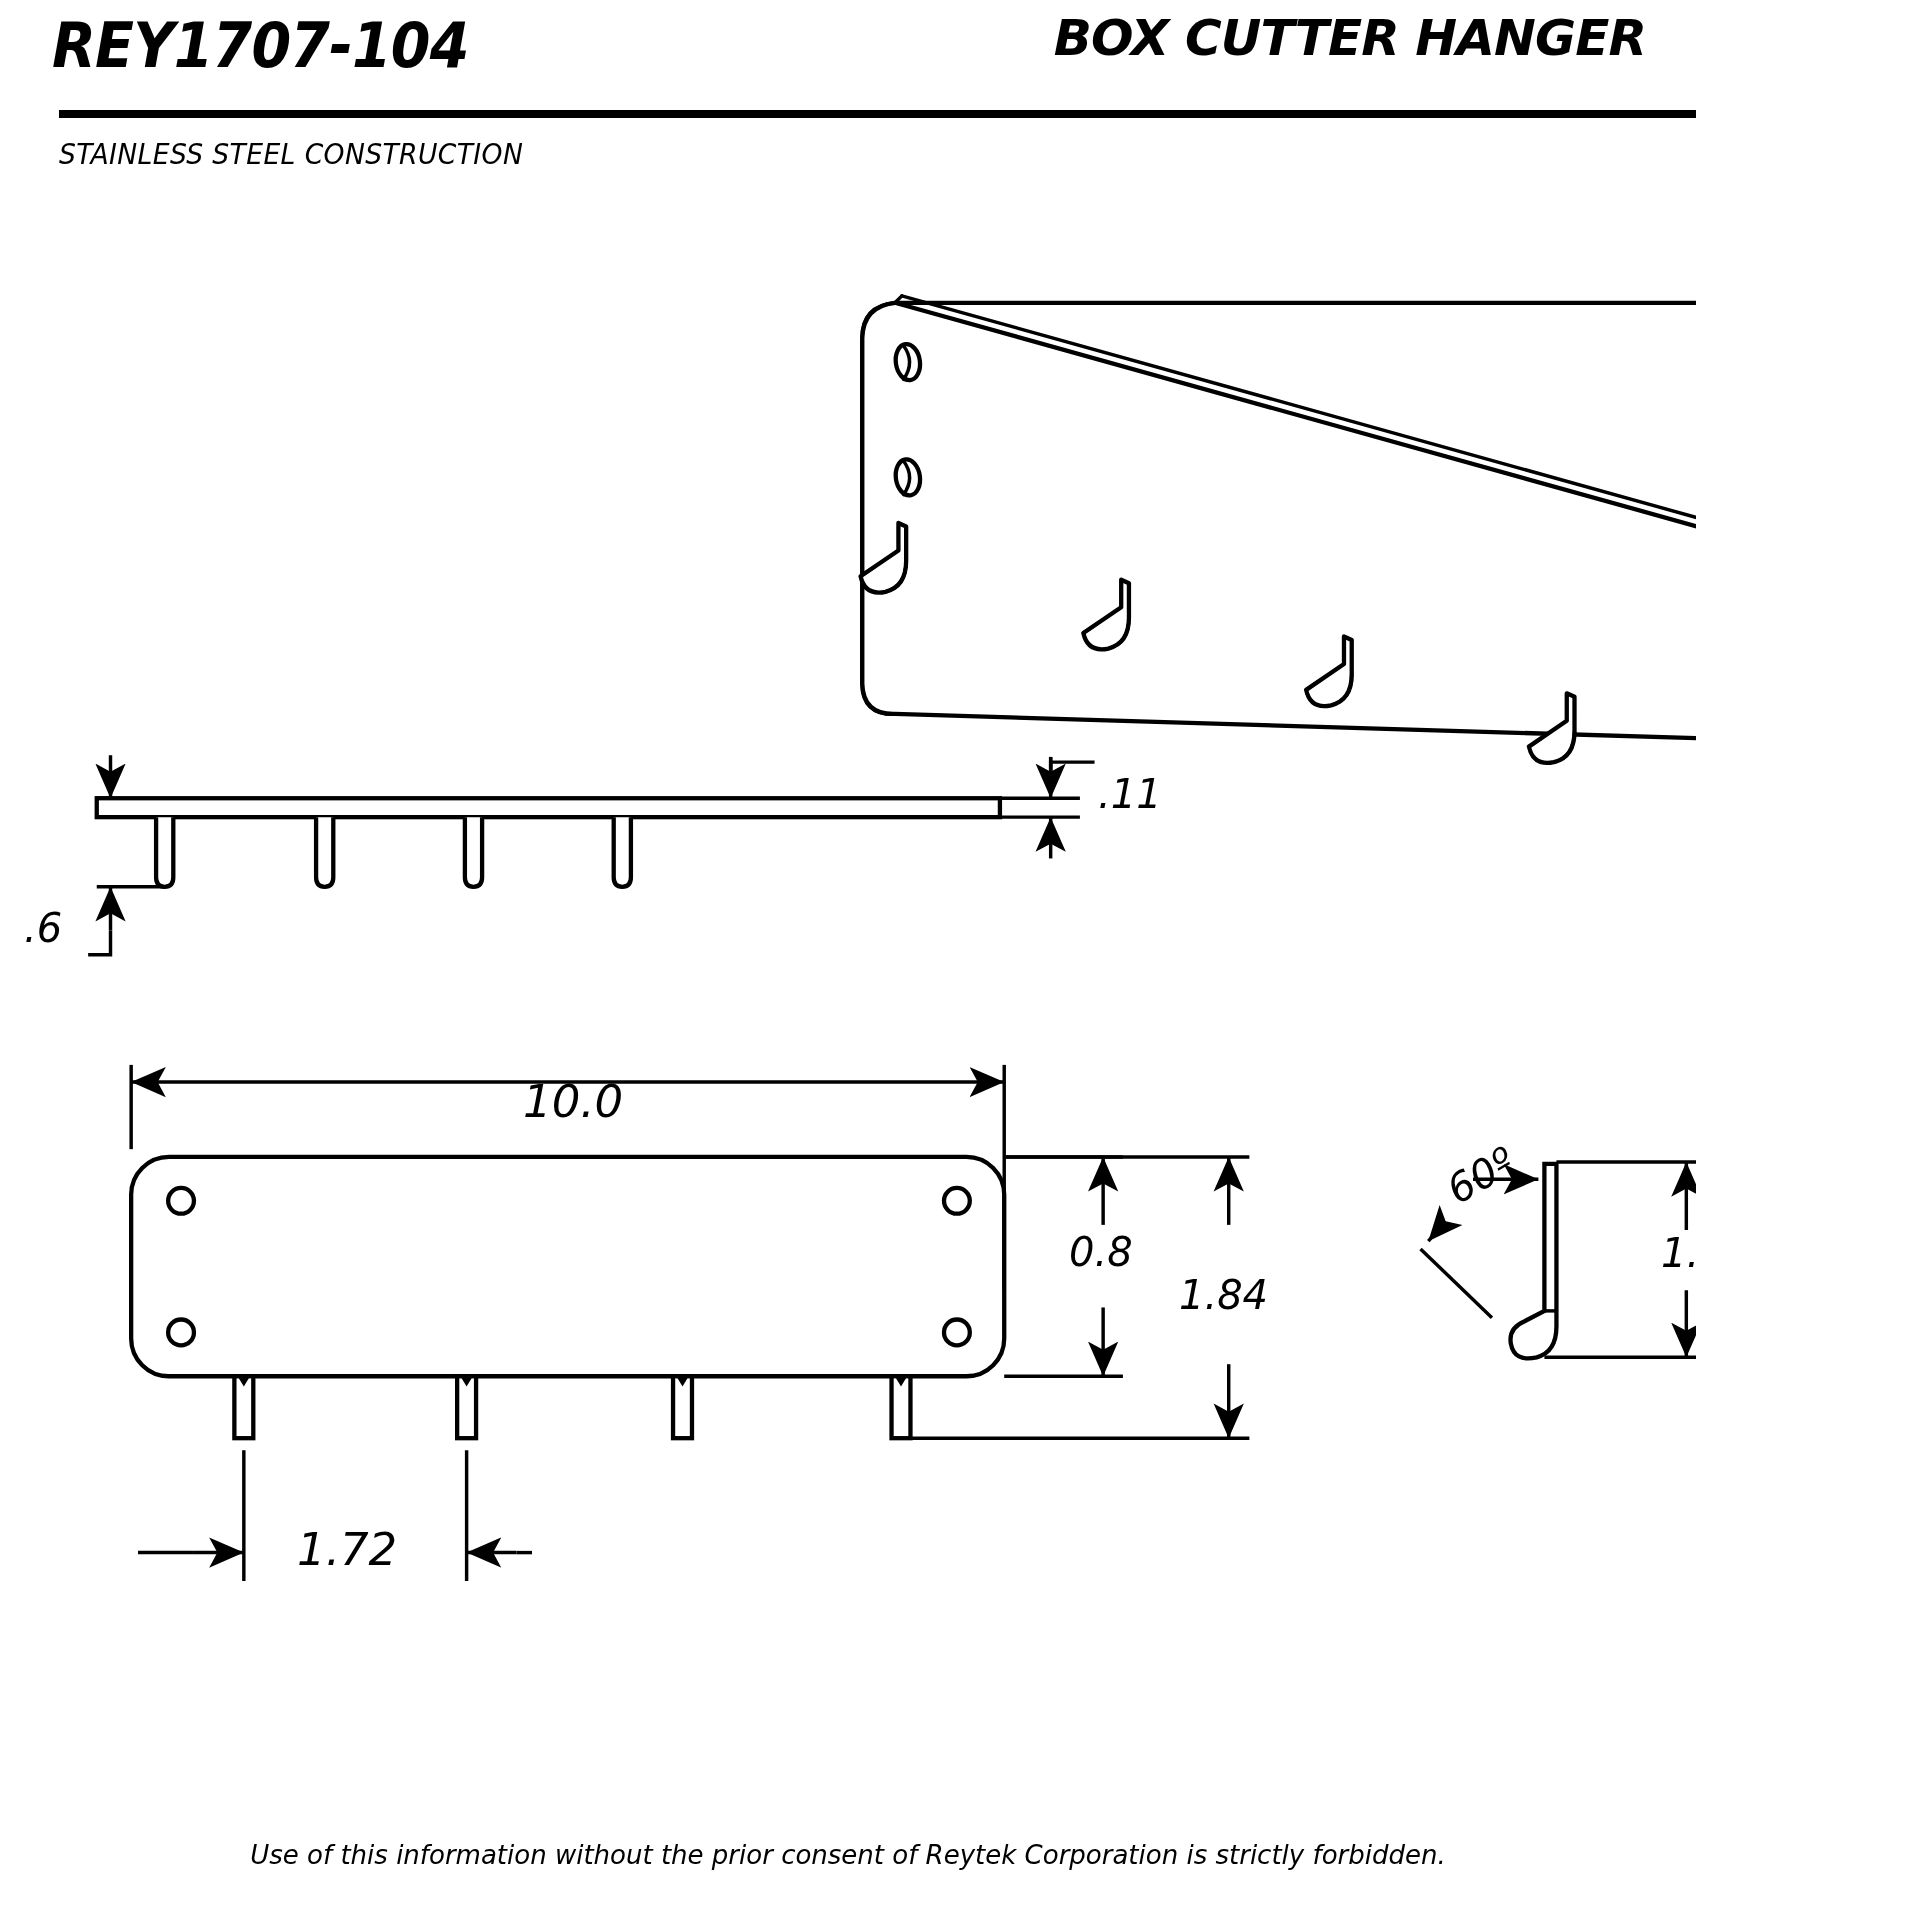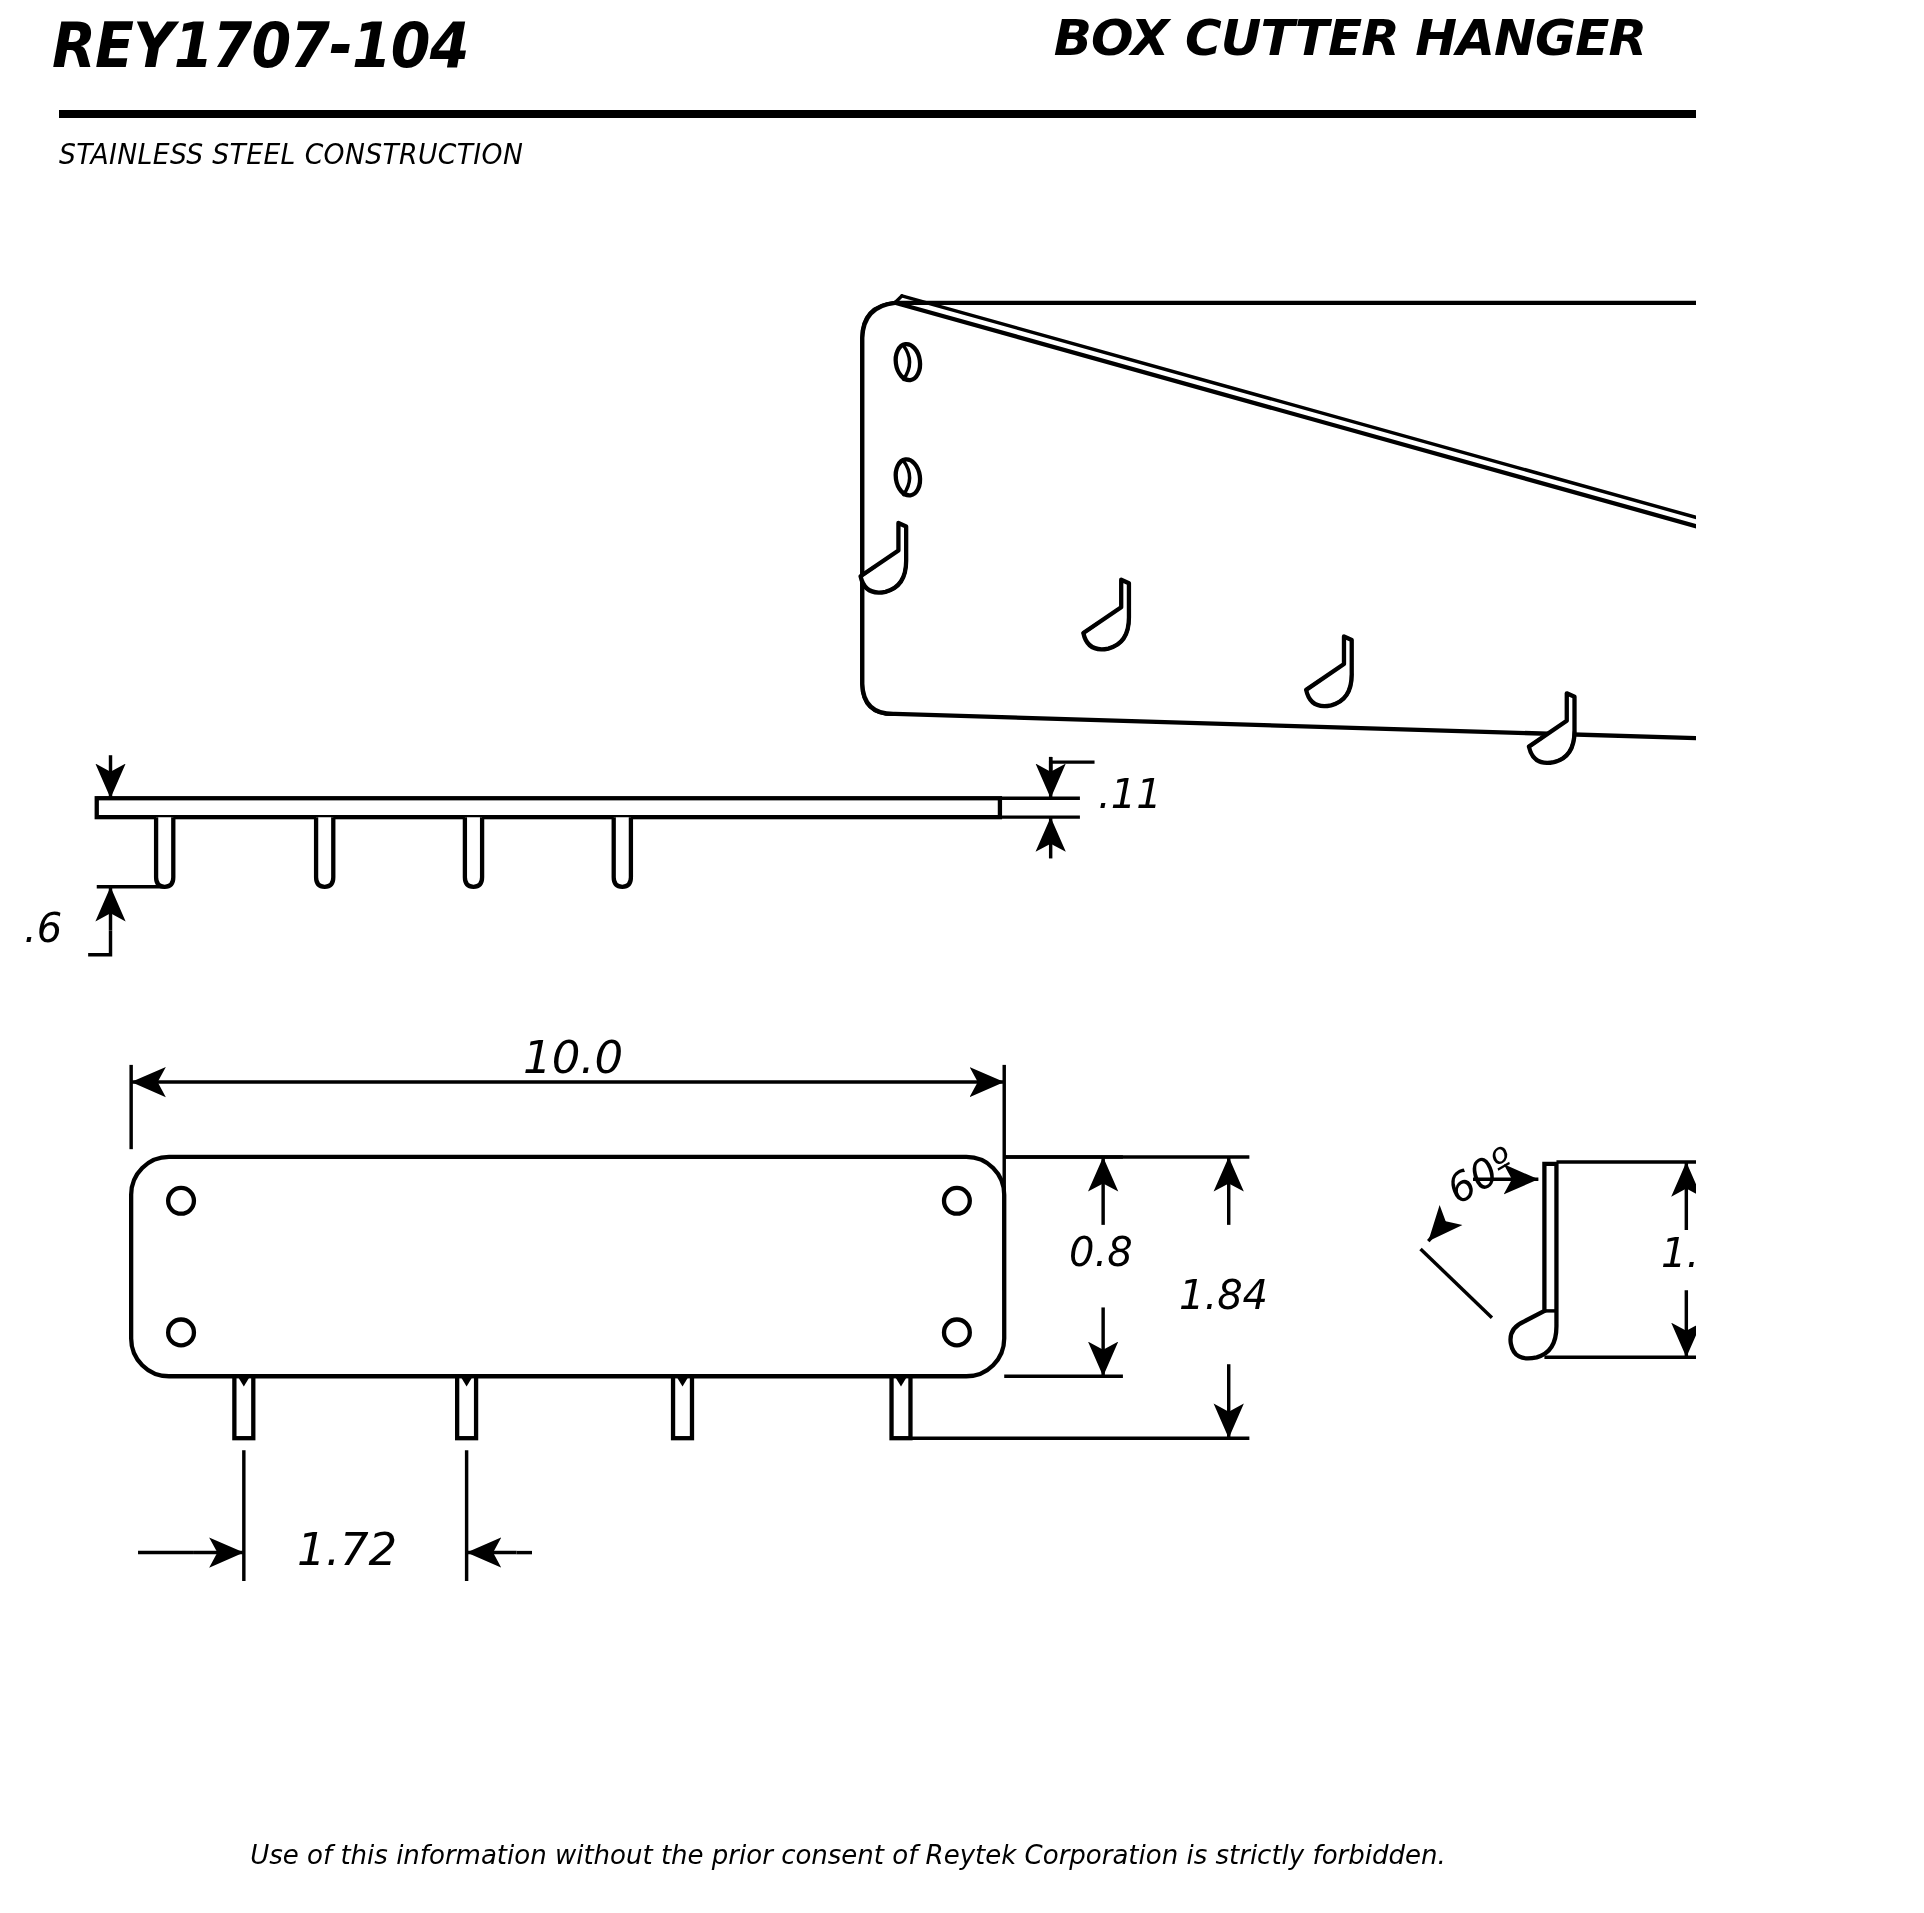--- a/index.html
+++ b/index.html
@@ -305,21 +305,21 @@
       <line x1="1651" y1="1452" x2="1734" y2="1532" stroke="#000" stroke-width="4"></line>
       <line x1="1680" y1="1420" x2="1660" y2="1443" stroke="#000" stroke-width="4" marker-end="url(#arrowEnd)"></line>
       <line x1="1712" y1="1371" x2="1788" y2="1371" stroke="#000" stroke-width="4" marker-end="url(#arrowEnd)"></line>
     </g>
   </svg>
 
   <div class="dimtext" style="left:1098px; top:727px;margin-top:44px;">.11</div>
 
   <div class="dimtext" style="left:24px; top:905px;">.6</div>
 
-  <div class="dimtext big" style="left:523px; top:1031px;text-align:right;">10.0</div>
+  <div class="dimtext big" style="left:523px; top:1075px;text-align:right;">10.0</div>
 
   <div class="dimtext" style="left:1069px; top:1229px;">0.8</div>
 
   <div class="dimtext" style="left:1179px; top:1272px;">1.84</div>
 
   <div class="dimtext big" style="left:297px; top:1523px;">1.72</div>
 
   <div class="dimtext" style="left:1661px; top:1230px;">1.5</div>
 
   <div class="dimtext" style="left:1439px; top:1173px; transform:rotate(-30deg); transform-origin:left top;">60º</div>

